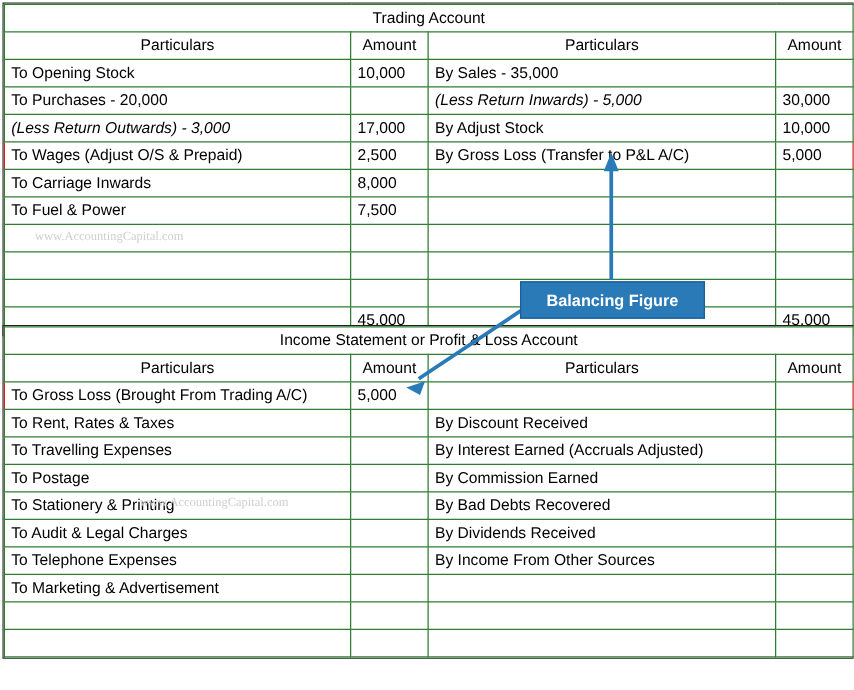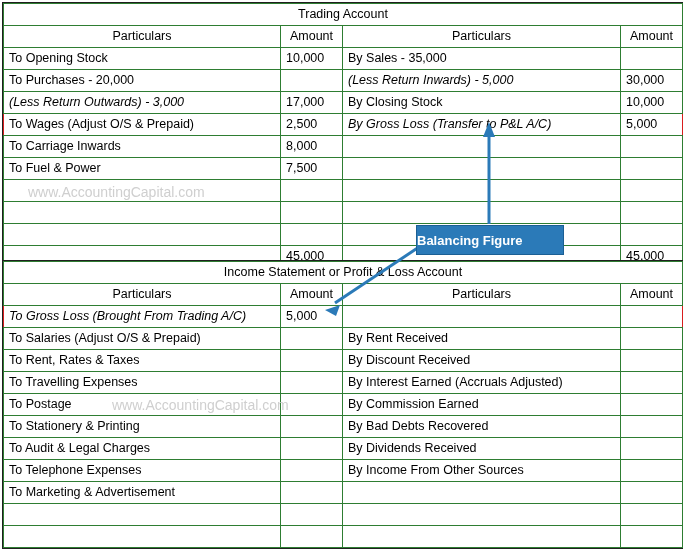--- a/index.html
+++ b/index.html
@@ -55,21 +55,20 @@
   }
   .amt {
     text-align: left;
   }
   .ital {
     font-style: italic;
     padding-left: 14px;
     margin-left: 40px;
   }
   .ital-noindent {
-    font-style: italic;
   }
   .redrow td {
     border-top: 1.5px solid #d81e1e;
     border-bottom: 1.5px solid #d81e1e;
   }
   .redrow td:first-child {
     border-left: 1.5px solid #d81e1e;
   }
   .redrow td:last-child {
     border-right: 1.5px solid #d81e1e;
@@ -79,43 +78,43 @@
   
   col.c-part { width: 277px; }
   col.c-amt  { width: 62px; }
   col.c-part2 { width: 278px; }
   col.c-amt2 { width: 62px; }
 
   
   .watermark {
     position: absolute;
     color: #cfcfcf;
-    font-size: 14px;
-    font-family: Liberation Sans, sans-serif;
+    font-size: 10px;
+    font-family: Liberation Serif, serif;
     pointer-events: none;
     white-space: nowrap;
   }
   #wm1 { left: 28px; top: 184px; }
   #wm2 { left: 112px; top: 397px; }
 
   
   .annot-box {
     position: absolute;
     left: 416px;
     top: 225px;
     width: 146px;
     height: 28px;
     background: #2b7ab8;
     border: 1px solid #1b5f94;
     color: #ffffff;
     font-weight: bold;
     font-size: 13px;
     display: flex;
     align-items: center;
-    justify-content: flex-start;
+    justify-content: center;
   }
   svg.arrows {
     position: absolute;
     left: 0;
     top: 0;
     width: 683px;
     height: 552px;
     pointer-events: none;
   }
 
@@ -166,21 +165,21 @@
           <tr>
             <td>To Purchases - 20,000</td>
             <td class="amt"></td>
             <td class="ital">(Less Return Inwards) - 5,000</td>
             <td class="amt">30,000</td>
           </tr>
 
           <tr>
             <td class="ital">(Less Return Outwards) - 3,000</td>
             <td class="amt">17,000</td>
-            <td>By Closing Stock</td>
+            <td>By Adjust Stock</td>
             <td class="amt">10,000</td>
           </tr>
 
           <tr class="redrow">
             <td>To Wages (Adjust O/S &amp; Prepaid)</td>
             <td class="amt">2,500</td>
             <td class="ital-noindent">By Gross Loss (Transfer to P&amp;L A/C)</td>
             <td class="amt">5,000</td>
           </tr>
 
@@ -250,26 +249,20 @@
             <td class="hdr">Amount</td>
           </tr>
 
           <tr class="redrow">
             <td class="ital-noindent">To Gross Loss (Brought From Trading A/C)</td>
             <td class="amt">5,000</td>
             <td></td>
             <td class="amt"></td>
           </tr>
 
-          <tr>
-            <td>To Salaries (Adjust O/S &amp; Prepaid)</td>
-            <td class="amt"></td>
-            <td>By Rent Received</td>
-            <td class="amt"></td>
-          </tr>
 
           <tr>
             <td>To Rent, Rates &amp; Taxes</td>
             <td class="amt"></td>
             <td>By Discount Received</td>
             <td class="amt"></td>
           </tr>
 
           <tr>
             <td>To Travelling Expenses</td>

